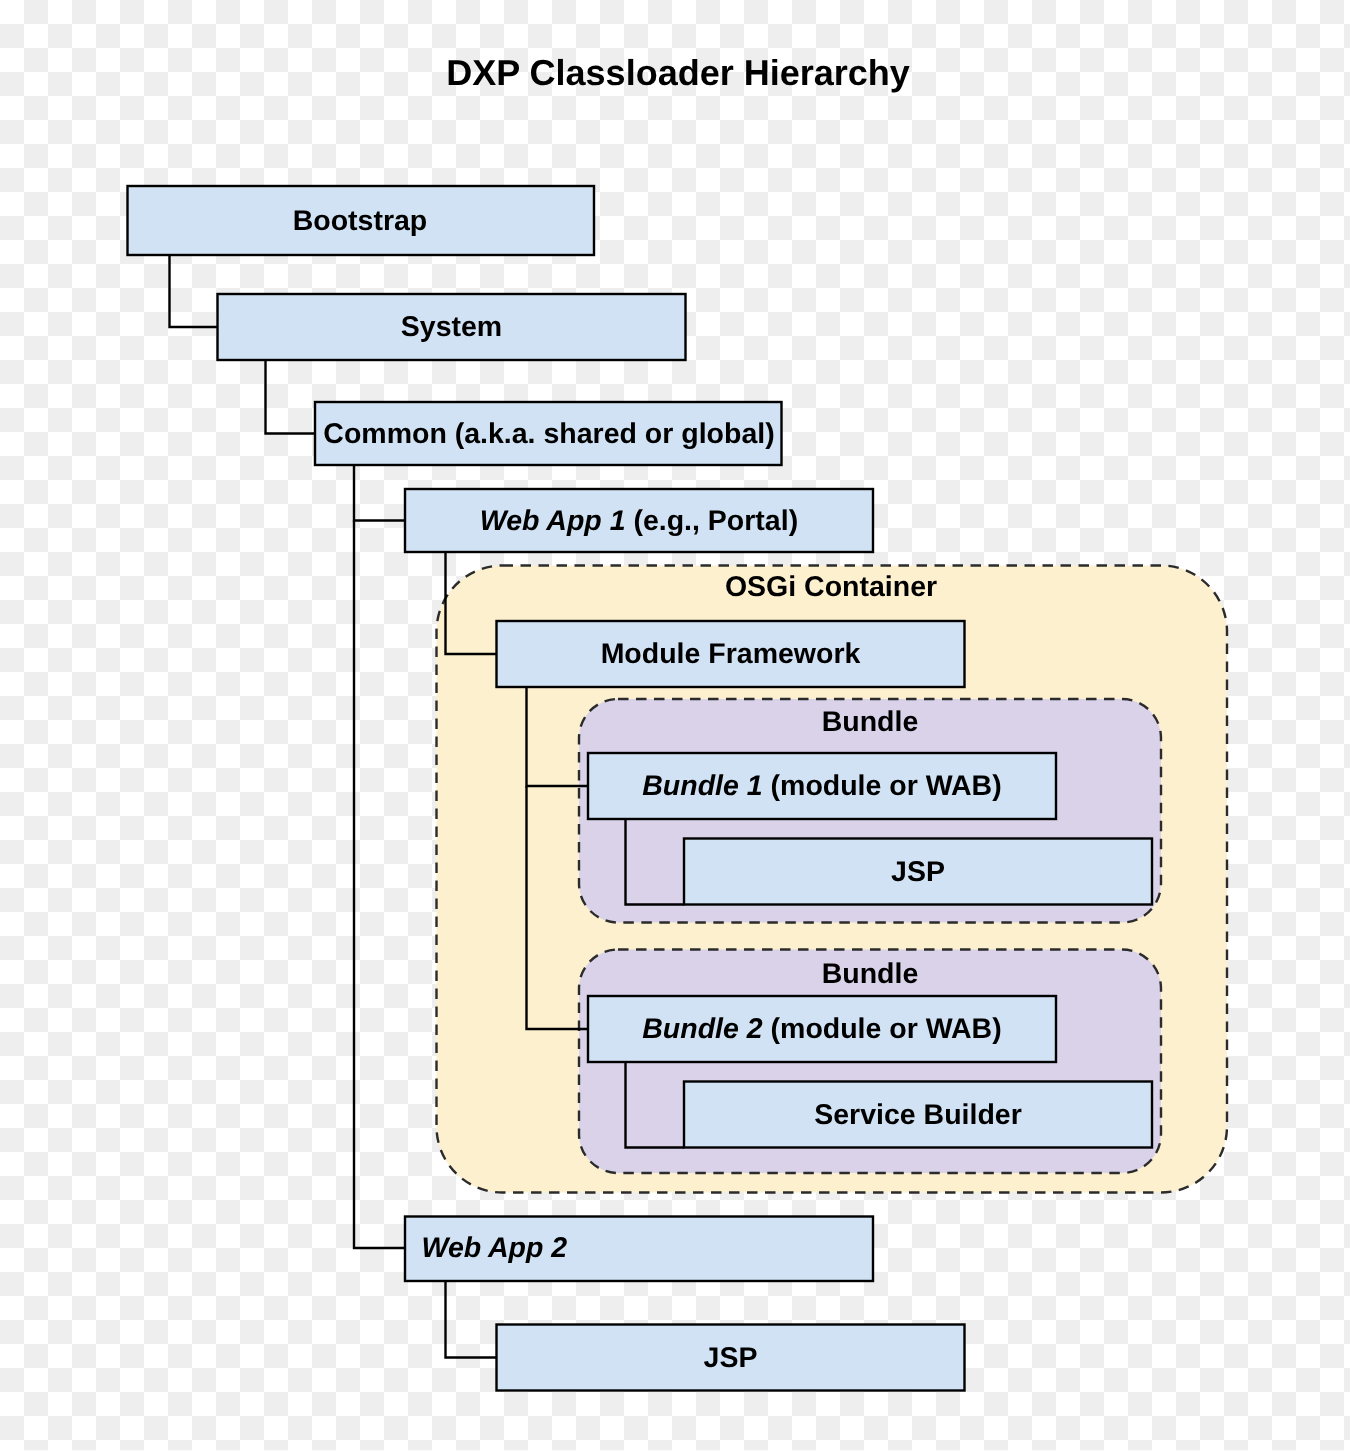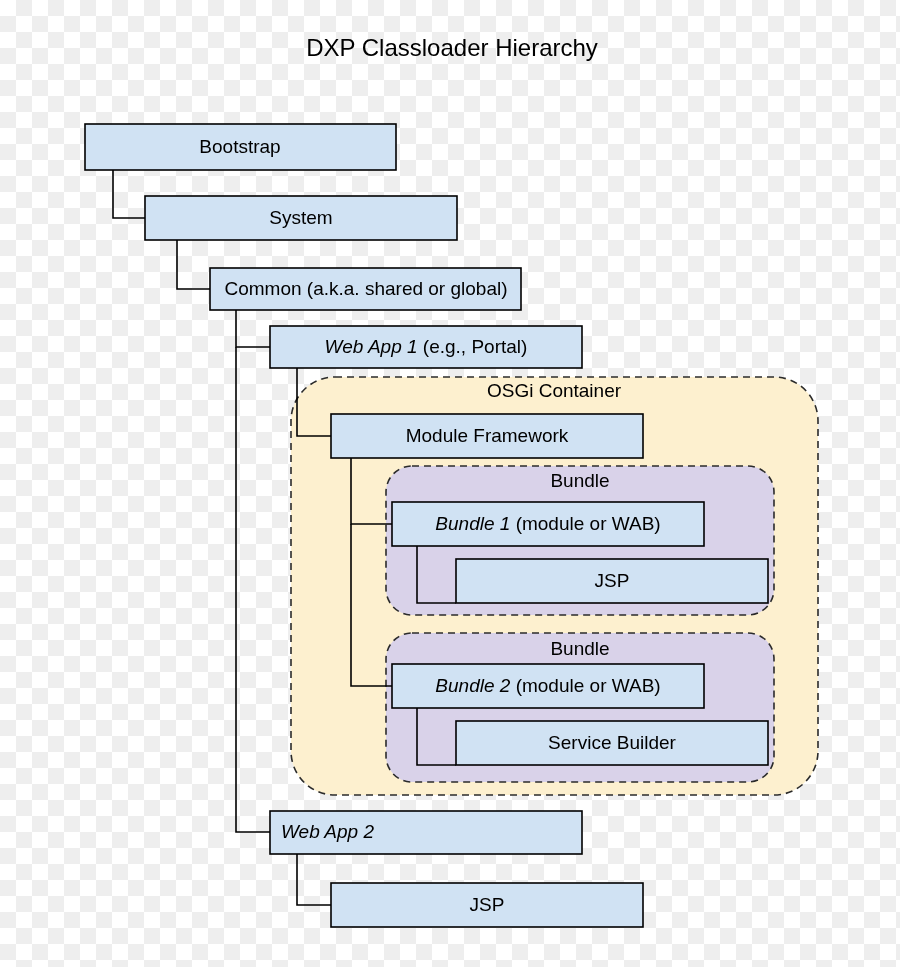--- a/index.html
+++ b/index.html
@@ -14,20 +14,21 @@
     height: 967px;
     overflow: hidden;
     
     background-color: #ffffff;
     background-image:
       linear-gradient(45deg, #eeeeee 25%, transparent 25%, transparent 75%, #eeeeee 75%),
       linear-gradient(45deg, #eeeeee 25%, transparent 25%, transparent 75%, #eeeeee 75%);
     background-size: 32px 32px;
     background-position: 0 0, 16px 16px;
     font-family: "Liberation Sans", sans-serif;
+    font-weight: bold;
   }
   #diagram {
     position: absolute;
     left: 0;
     top: 0;
     width: 900px;
     height: 967px;
   }
   .title-text {
     font-family: "Liberation Sans", sans-serif;

